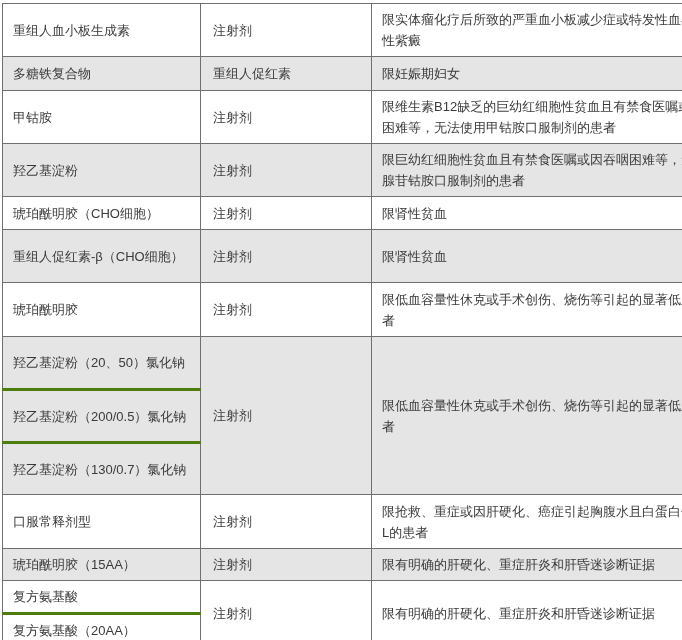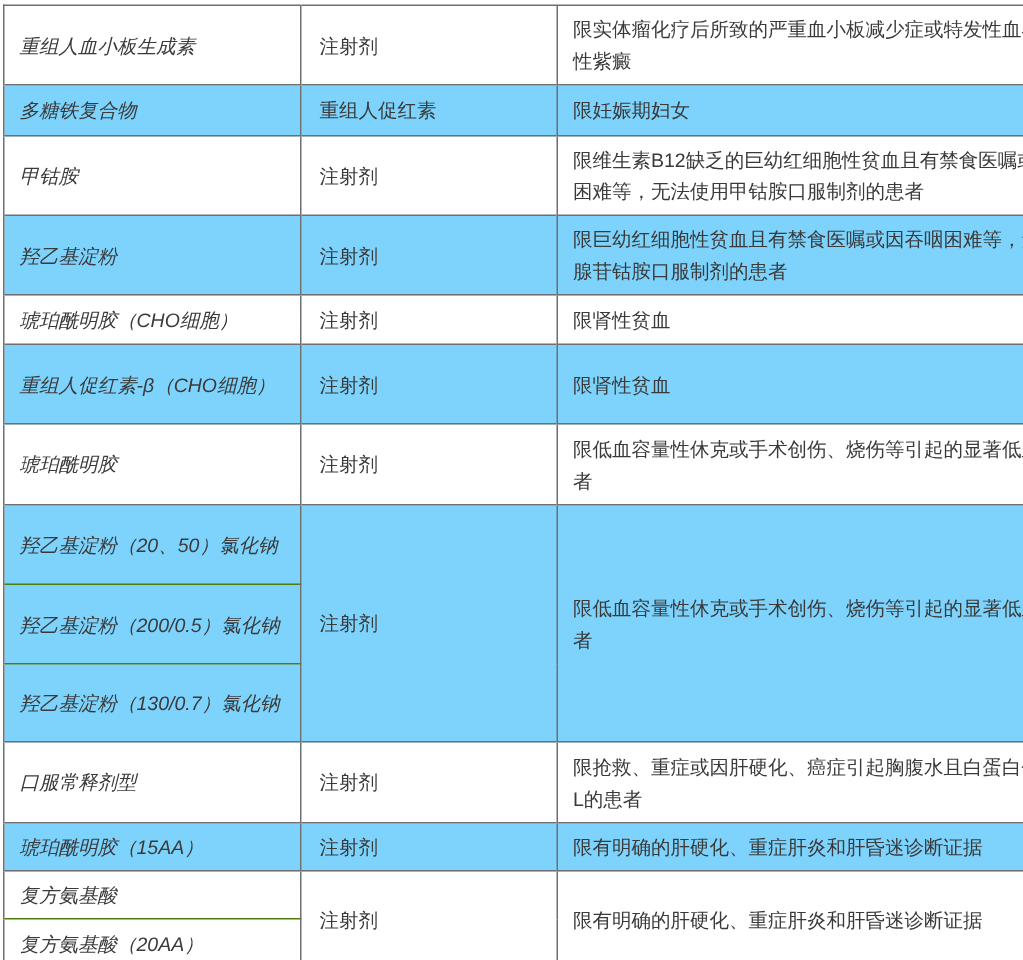--- a/index.html
+++ b/index.html
@@ -12,25 +12,25 @@
     width:678px;margin:3px 0 0 2px;
     border:1px solid #6f6f6f;
   }
   td{
     font-size:13px;color:#3a3a3a;line-height:21px;
     vertical-align:middle;word-break:break-all;
     border-left:1px solid #6f6f6f;
     border-top:1px solid #6f6f6f;
     background:#ffffff;
   }
-  td.col-name{width:175px;padding:5px 12px 5px 10px;text-align:justify;text-justify:inter-ideograph;font-style:italic;}
-  td.col-name.sub{border-top:1px solid #4d7c0f;}
+  td.col-name{width:175px;padding:5px 12px 5px 10px;text-align:justify;text-justify:inter-ideograph;}
+  td.col-name.sub{border-top:3px solid #4d7c0f;}
   td.col-form{width:150px;padding:5px 8px 5px 12px;}
   td.col-restriction{width:353px;padding:5px 8px 5px 10px;}
-  tr.shaded td{background:#7dd3fc;}
+  tr.shaded td{background:#e5e5e5;}
 </style>
 </head>
 <body>
 
 <table>
   <tbody>
       <tr style="height: 50px;">
         <td class="col-name">重组人血小板生成素</td>
         <td class="col-form" rowspan="1">注射剂</td>
         <td class="col-restriction" rowspan="1">限实体瘤化疗后所致的严重血小板减少症或特发性血小板减少性紫癜</td>

